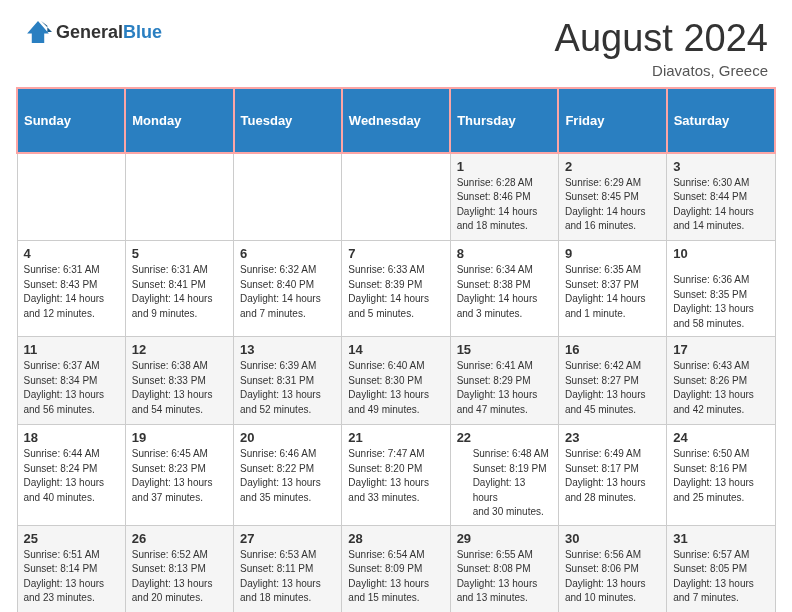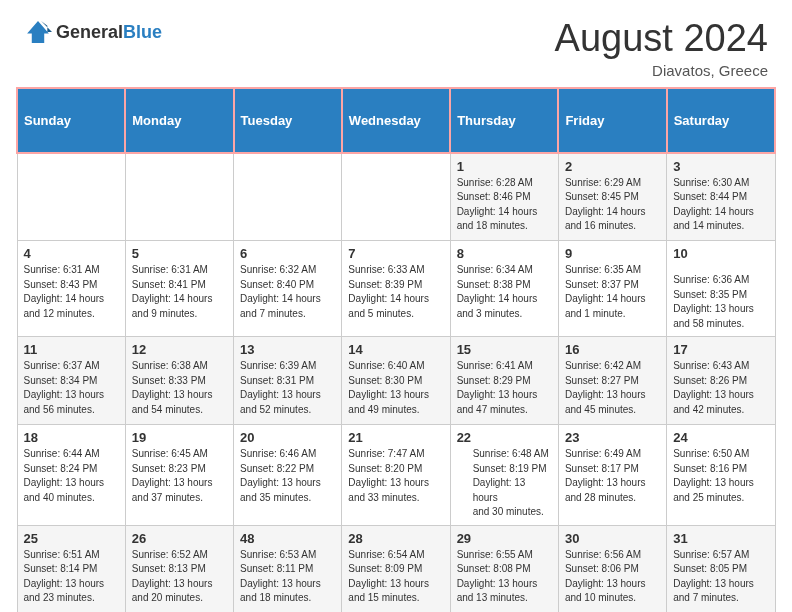--- a/index.html
+++ b/index.html
@@ -326,21 +326,21 @@
 and 23 minutes.</div>
           </td>
           <td>
             <span class="day-num">26</span>
             <div class="day-info" style="white-space: pre-line;">Sunrise: 6:52 AM
 Sunset: 8:13 PM
 Daylight: 13 hours
 and 20 minutes.</div>
           </td>
           <td>
-            <span class="day-num">48</span>
+            <span class="day-num">27</span>
             <div class="day-info" style="white-space: pre-line;">Sunrise: 6:53 AM
 Sunset: 8:11 PM
 Daylight: 13 hours
 and 18 minutes.</div>
           </td>
           <td>
             <span class="day-num">28</span>
             <div class="day-info" style="white-space: pre-line;">Sunrise: 6:54 AM
 Sunset: 8:09 PM
 Daylight: 13 hours

